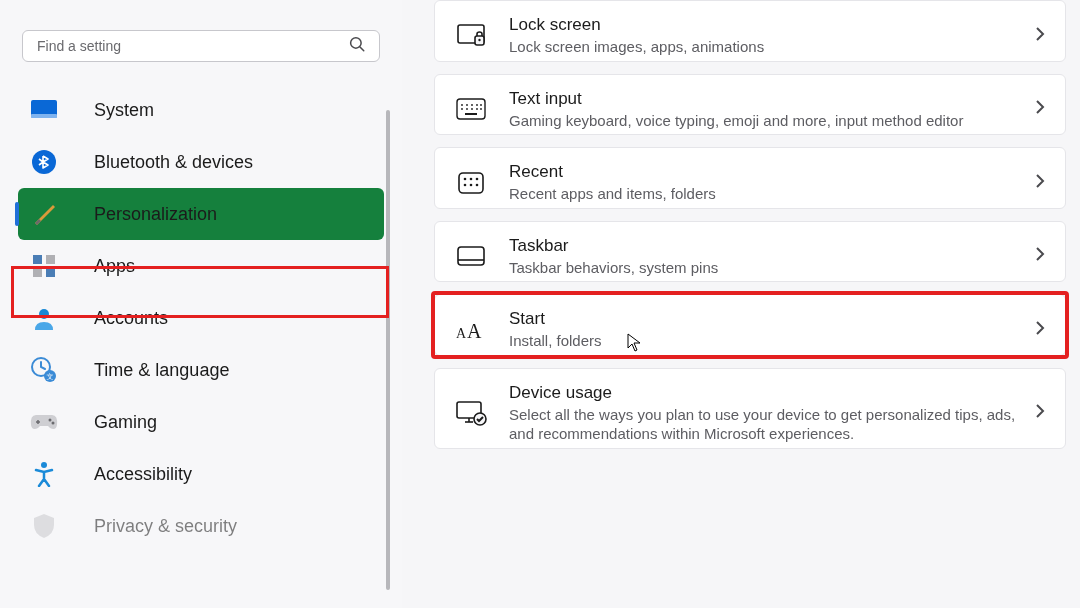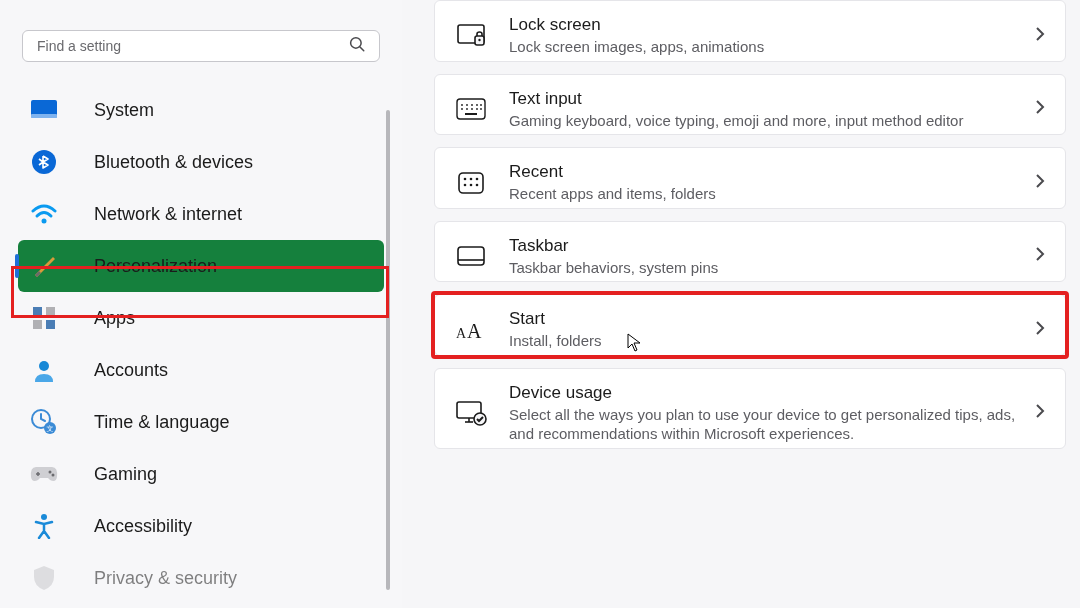--- a/index.html
+++ b/index.html
@@ -182,30 +182,20 @@
       <div class="nav-item">
         <span class="icon-slot">
           <svg width="24" height="24" viewBox="0 0 24 24">
               <circle cx="12" cy="12" r="12" fill="#0a68d6"></circle>
               <path d="M11 6 L16 9 L11 12 L16 15 L11 18 V6 M7 9 L11 12 M7 15 L11 12" stroke="#fff" stroke-width="1.6" fill="none" stroke-linejoin="round"></path>
             </svg>
         </span>
         <span class="label">Bluetooth &amp; devices</span>
       </div>
 
-      <div class="nav-item">
-        <span class="icon-slot">
-          <svg width="26" height="20" viewBox="0 0 26 20">
-              <path d="M2 7 Q13 -3 24 7" stroke="#0a9af0" stroke-width="3" fill="none" stroke-linecap="round"></path>
-              <path d="M6 12 Q13 5 20 12" stroke="#0a9af0" stroke-width="3" fill="none" stroke-linecap="round"></path>
-              <circle cx="13" cy="17" r="2.5" fill="#0a9af0"></circle>
-            </svg>
-        </span>
-        <span class="label">Network &amp; internet</span>
-      </div>
 
       <div class="nav-item selected">
         <span class="icon-slot">
           <svg width="26" height="26" viewBox="0 0 26 26">
               <path d="M4 22 L8 18 L22 4 L24 6 L10 20 L6 24 Z" fill="#d99a3a"></path>
               <path d="M4 22 L8 18 L10 20 L6 24 Z" fill="#6b6b6b"></path>
             </svg>
         </span>
         <span class="label">Personalization</span>
       </div>

